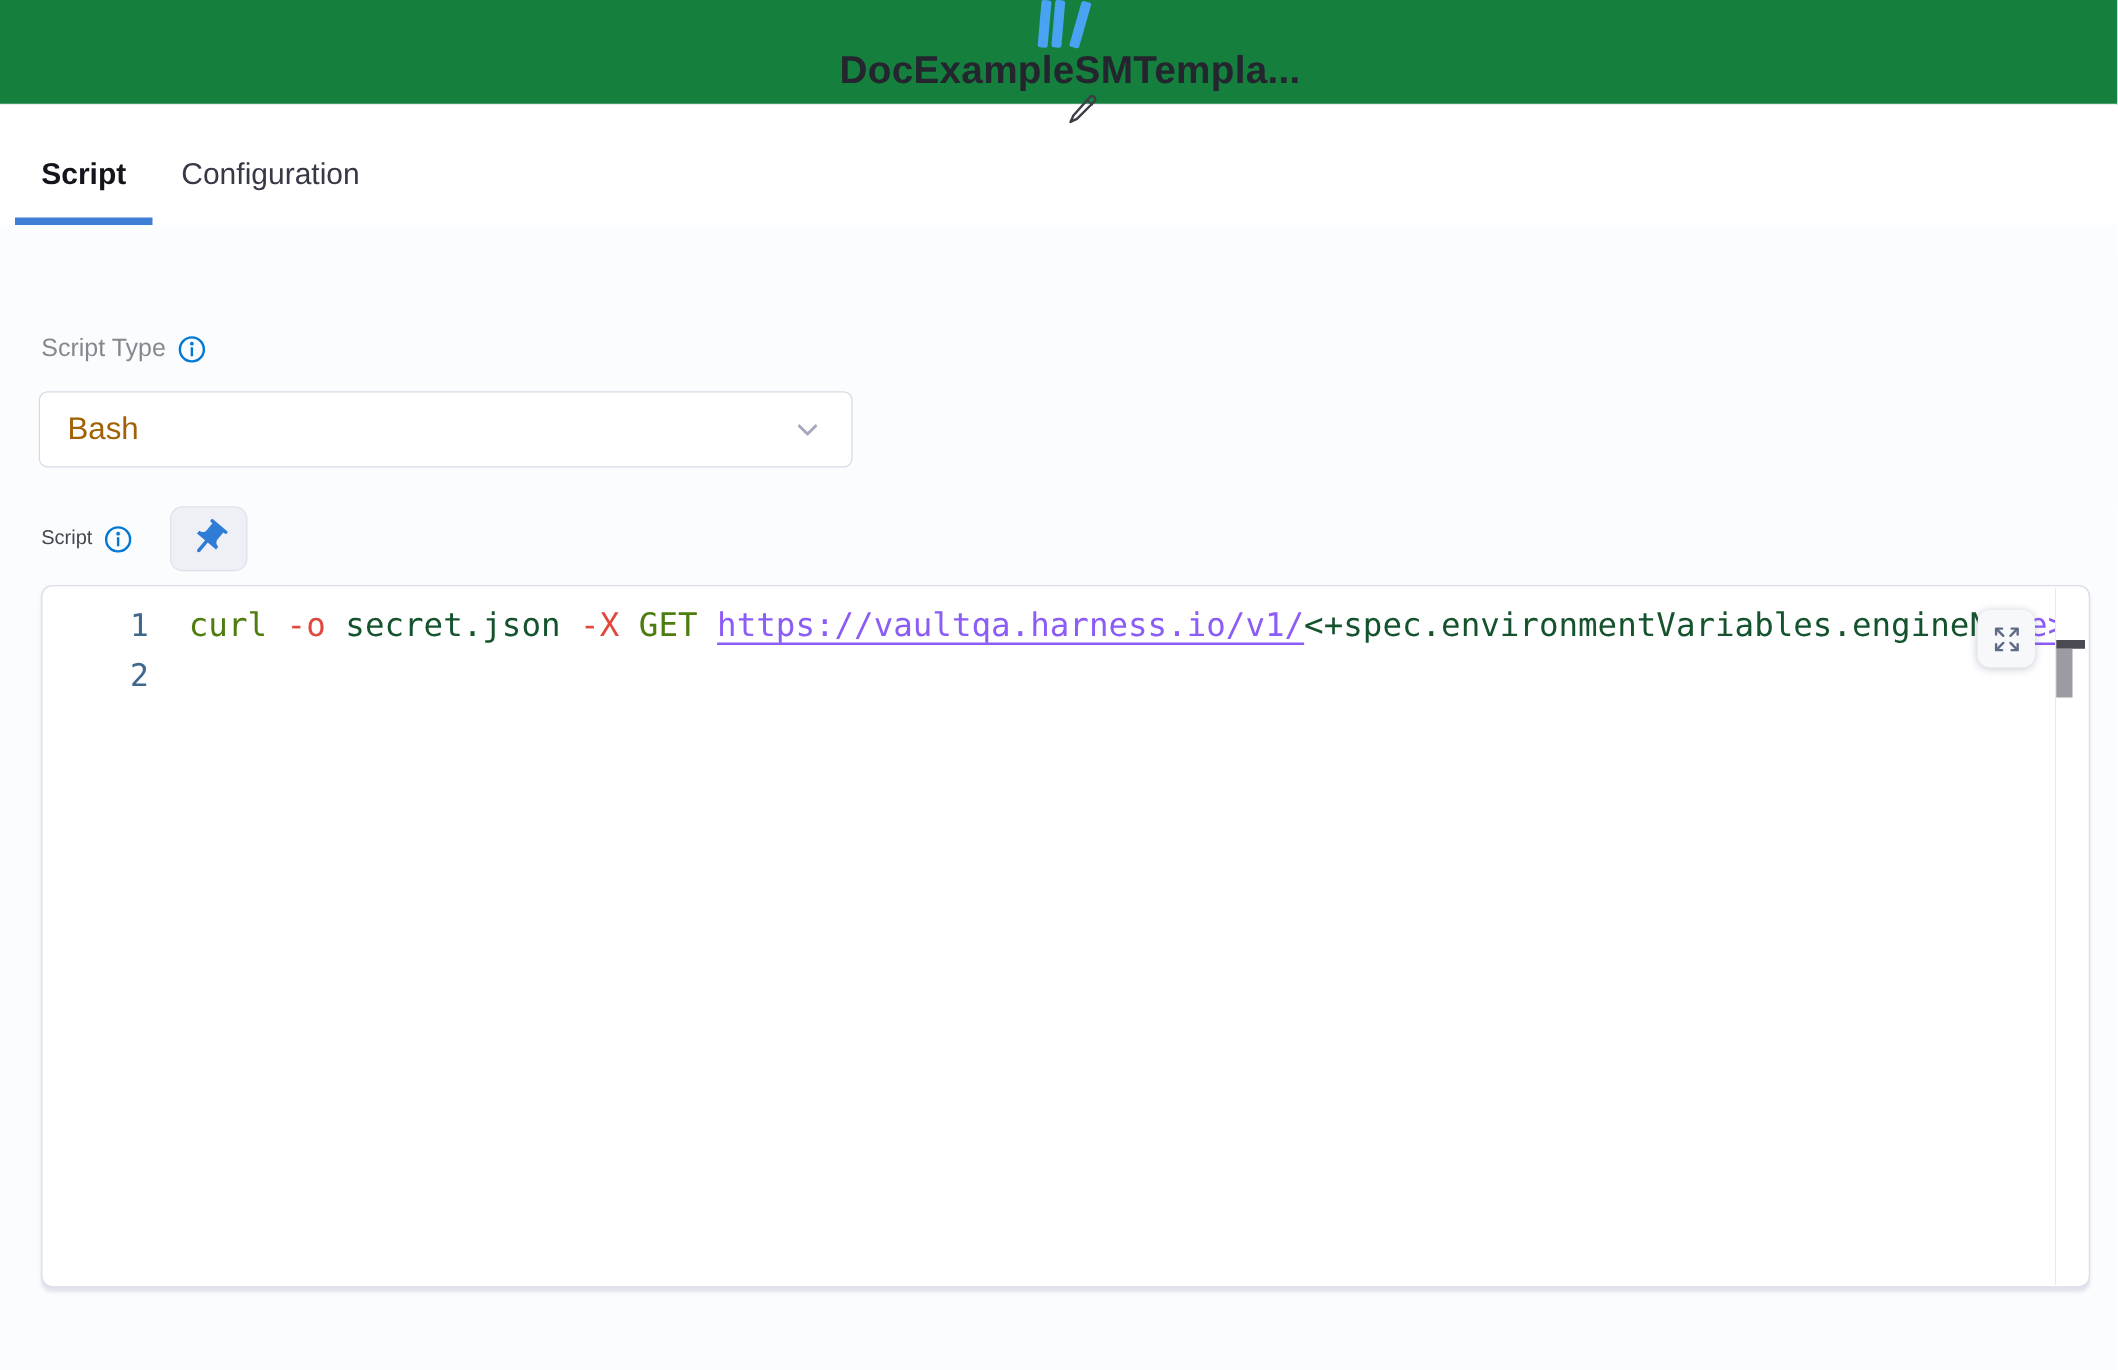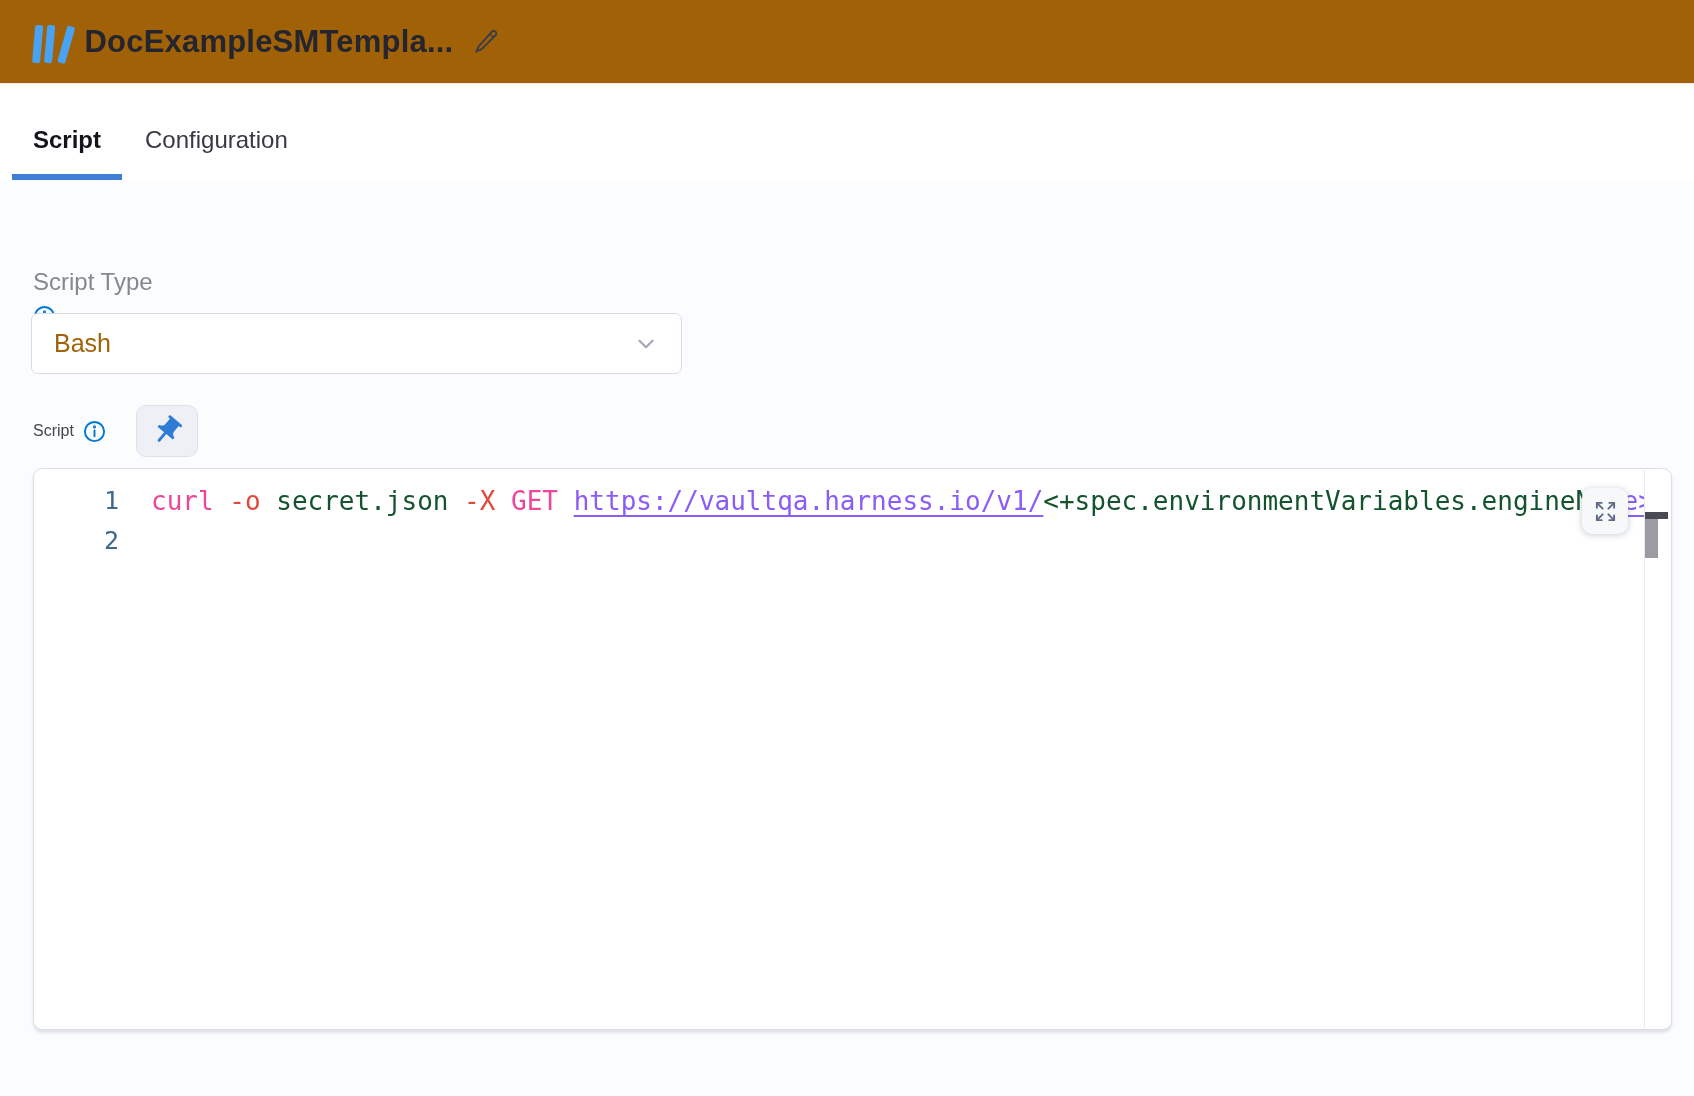--- a/index.html
+++ b/index.html
@@ -1,56 +1,56 @@
 <!DOCTYPE html>
 <html><head>
 <meta charset="utf-8">
 <style>
   * { margin:0; padding:0; box-sizing:border-box; }
   html,body { width:1694px; height:1096px; background:#ffffff; font-family:"Liberation Sans", sans-serif; }
 
   
-  .header { position:relative; height:84px; background:#a16207; border-bottom:1px solid #ececf2; display:flex; align-items:center; padding-left:32px; }
+  .header { position:relative; height:84px; background:#15803d; border-bottom:1px solid #ececf2; display:flex; align-items:center; padding-left:18px;flex-direction:column; }
   .logo { display:flex; align-items:flex-end; height:42px; margin-right:16px; }
   .logo span { display:inline-block; width:8px; height:38px; background:#4aa3f2; border-radius:2px; margin-right:3.5px; transform:rotate(5deg); transform-origin:bottom center; }
   .logo span:nth-child(3) { transform:rotate(16deg); margin-left:2px; }
   .page-title { font-size:31px; font-weight:700; color:#24252e; letter-spacing:0.2px; }
   .edit-btn { background:none; border:none; margin-left:20px; cursor:pointer; display:flex; align-items:center; }
   .mode-toggle { margin-left:auto; margin-right:248px; height:33px; width:231px; border:1.5px solid #9193a6; border-radius:17px; background:#fff; display:flex; overflow:hidden; align-items:stretch; }
   .mode-seg { flex:1; border:none; background:transparent; font-family:"Liberation Sans",sans-serif; font-size:15px; font-weight:700; letter-spacing:0.9px; color:#383946; cursor:pointer; border-radius:16px; }
   .mode-seg.active { background:#383946; color:#ffffff; }
 
   
   .tabbar { height:96px; background:#fff; display:flex; align-items:flex-end; padding-left:12px; }
   .tab { position:relative; padding:0 21px 26px 21px; font-size:24px; color:#383946; cursor:pointer; }
   .tab.active { font-weight:700; color:#14151c; }
   .tab.active::after { content:""; position:absolute; left:0; right:0; bottom:0; height:6px; background:#3f7ed5; }
   .tab + .tab { margin-left:2px; }
 
   
   .content { position:relative; height:916px; background:#fbfcfe; }
-  .field-label { position:absolute; left:33px; display:flex; gap:9px; font-size:24px;flex-direction:column; }
+  .field-label { position:absolute; left:33px; display:flex; align-items:center; gap:9px; font-size:20px; }
   .lbl-gray { color:#87888f; }
   .lbl-dark { color:#45464f; }
   .info-ic { width:23px; height:23px; flex:none; }
 
   .dropdown { position:absolute; left:31px; top:133px; width:651px; height:61px; background:#fff; border:1px solid #d9dae6; border-radius:7px; display:flex; align-items:center; padding:0 22px; cursor:pointer; }
   .dropdown .val { font-size:25px; color:#a16207; }
   .dropdown svg { margin-left:auto; }
 
   .script-row { position:absolute; left:33px; top:225px; display:flex; align-items:center; gap:9px; }
   .pin-btn { margin-left:21px; width:62px; height:52px; background:#eff0f6; border:1px solid #dfe0ea; border-radius:10px; cursor:pointer; display:flex; align-items:center; justify-content:center; }
 
   
   .editor { position:absolute; left:33px; top:288px; width:1639px; height:562px; background:#fff; border:1px solid #dcdde6; border-radius:9px; box-shadow:0 3px 3px rgba(190,196,215,0.45); }
   .code-area { position:absolute; left:0; top:0; right:27px; bottom:2px; overflow:hidden; padding-top:12px; border-radius:9px 0 0 9px; cursor:text; }
   .code-line { display:flex; height:40px; line-height:40px; white-space:pre; font-family:"DejaVu Sans Mono","Liberation Mono",monospace; font-size:26px; }
   .ln { width:85px; flex:none; text-align:right; color:#40688c; font-size:25px; }
   .code { padding-left:32px; color:#16161f; }
-  .tok-teal { color:#ec4899; }
+  .tok-teal { color:#4d7c0f; }
   .tok-red { color:#e2473c; }
   .tok-plain { color:#14532d; }
   .tok-navy { color:#2636a6; }
   .tok-link { color:#8b5cf6; text-decoration:underline; text-decoration-thickness:2px; text-underline-offset:5px; }
   .tok-bracket { background:#e8e9e2; outline:1px solid #9c9d92; }
 
   .expand-btn { position:absolute; left:1548px; top:19px; width:46px; height:46px; background:#f7f8fa; border:none; border-radius:10px; box-shadow:0 1px 7px rgba(95,105,140,0.35); cursor:pointer; display:flex; align-items:center; justify-content:center; }
   .sb-track { position:absolute; top:1px; bottom:1px; right:0; width:27px; border-left:1px solid #e8e8ef; border-radius:0 9px 9px 0; }
   .sb-cap { position:absolute; top:42px; right:3px; width:23px; height:7px; background:#4a4a52; }
   .sb-thumb { position:absolute; top:49px; right:13px; width:13px; height:39px; background:#9b9ba4; }

